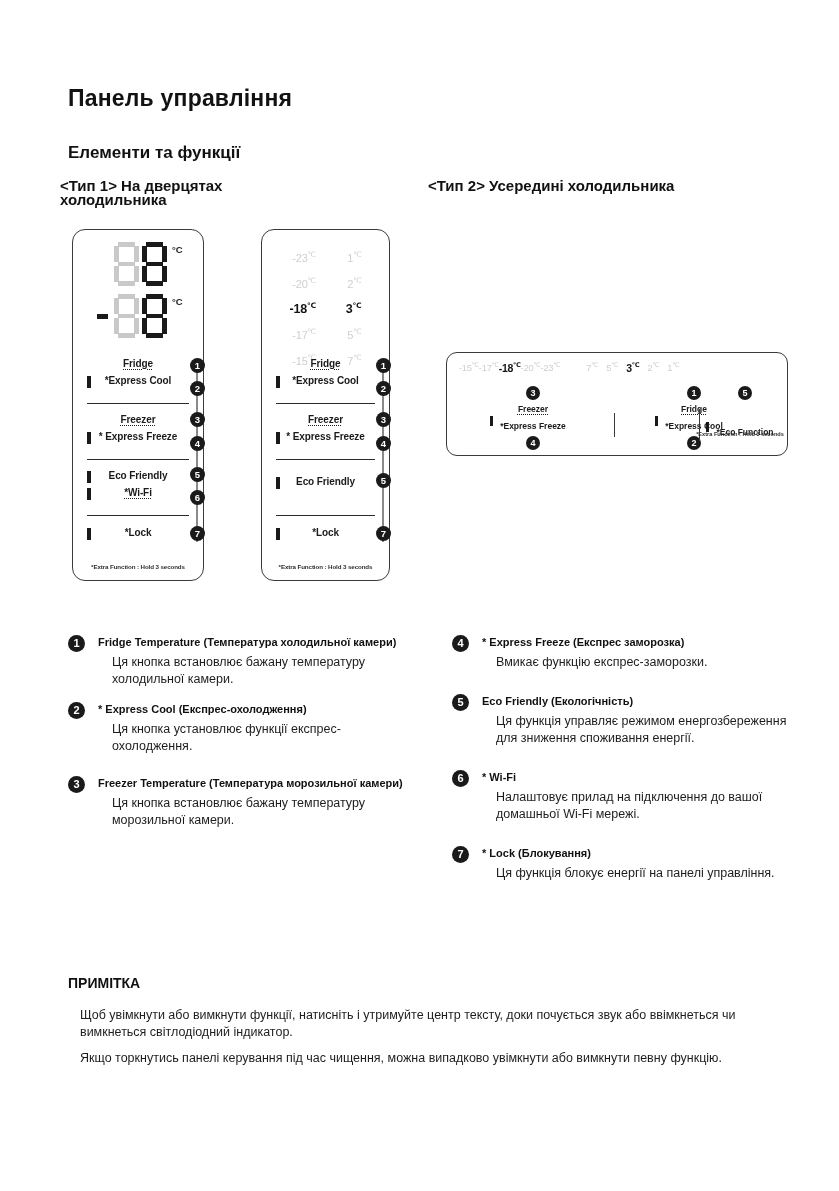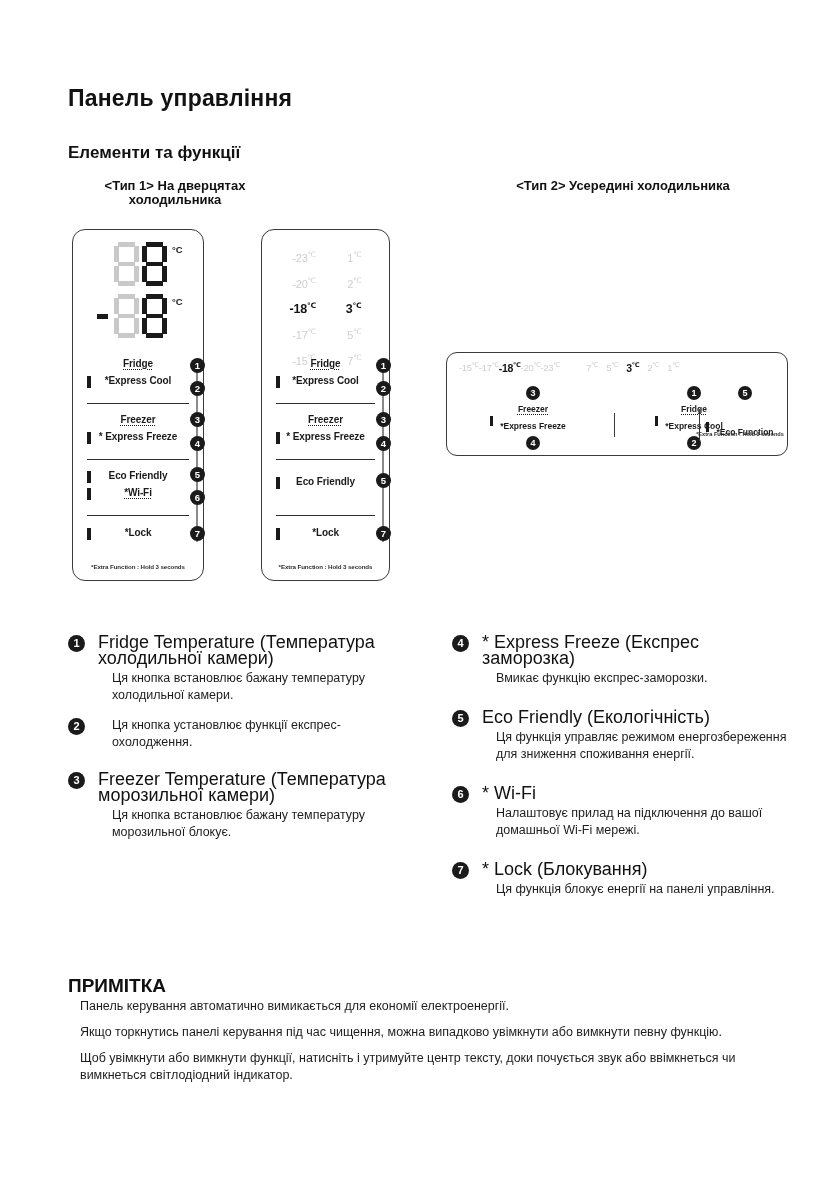--- a/index.html
+++ b/index.html
@@ -13,25 +13,25 @@
   
   .h1{
     position:absolute;left:68px;top:85px;
     font-size:23px;font-weight:bold;letter-spacing:.2px;color:#121212;
   }
   .h2{
     position:absolute;left:68px;top:143px;
     font-size:17px;font-weight:bold;color:#121212;
   }
   .type-title{
-    position:absolute;font-size:13px;font-weight:bold;color:#111;
-    text-align:center;line-height:14px;
+    position:absolute;font-size:15px;font-weight:bold;color:#111;
+    text-align:left;line-height:14px;
   }
   #type1-title{left:60px;top:179px;width:230px;}
-  #type2-title{left:468px;top:179px;width:310px;}
+  #type2-title{left:428px;top:179px;width:310px;}
 
   
   .vpanel{
     position:absolute;border:1.4px solid #3b3b3b;border-radius:13px;
     background:#fff;
   }
   #panel1{left:72px;top:229px;width:130px;height:350px;}
   #panel2{left:261px;top:229px;width:127px;height:350px;}
 
   
@@ -142,30 +142,30 @@
   .desc{position:absolute;}
   #descL{left:68px;top:634px;width:340px;}
   #descR{left:452px;top:634px;width:336px;}
   .item{position:relative;padding-left:30px;margin-bottom:13px;}
   .item .num{
     position:absolute;left:0;top:1px;width:17px;height:17px;border-radius:50%;
     background:#1a1a1a;color:#fff;font-size:11px;font-weight:bold;
     line-height:17px;text-align:center;
   }
   .item .ttl{
-    font-size:18px;font-weight:normal;color:#111;line-height:16px;
+    font-size:11px;font-weight:bold;color:#111;line-height:16px;
     margin-bottom:4px;
   }
   .item .body{
     font-size:12.5px;color:#1d1d1d;line-height:17px;padding-left:14px;
   }
 
   
   #note{position:absolute;left:68px;top:975px;width:720px;}
-  #note .ntitle{font-size:19px;font-weight:bold;color:#111;margin-bottom:1px;}
+  #note .ntitle{font-size:14px;font-weight:bold;color:#111;margin-bottom:16px;}
   #note .nline{
     font-size:12.5px;color:#1d1d1d;line-height:17px;margin-bottom:9px;
     padding-left:12px;
   }
 </style>
 </head>
 <body>
 
 <div class="page">
 
@@ -406,26 +406,27 @@
   </div>
 
   <div class="desc" id="descL">
     <div class="item">
       <div class="num">1</div>
       <div class="ttl">Fridge Temperature (Температура холодильної камери)</div>
       <div class="body">Ця кнопка встановлює бажану температуру холодильної камери.</div>
     </div>
     <div class="item">
       <div class="num">2</div>
+      <div class="ttl">* Express Cool (Експрес-охолодження)</div>
       <div class="body">Ця кнопка установлює функції експрес-охолодження.</div>
     </div>
     <div class="item" style="margin-top:20px;">
       <div class="num">3</div>
       <div class="ttl">Freezer Temperature (Температура морозильної камери)</div>
-      <div class="body">Ця кнопка встановлює бажану температуру морозильної блокує.</div>
+      <div class="body">Ця кнопка встановлює бажану температуру морозильної камери.</div>
     </div>
   </div>
 
   <div class="desc" id="descR">
     <div class="item">
       <div class="num">4</div>
       <div class="ttl">* Express Freeze (Експрес заморозка)</div>
       <div class="body">Вмикає функцію експрес-заморозки.</div>
     </div>
     <div class="item" style="margin-top:22px;">
@@ -440,18 +441,17 @@
     </div>
     <div class="item" style="margin-top:22px;">
       <div class="num">7</div>
       <div class="ttl">* Lock (Блокування)</div>
       <div class="body">Ця функція блокує енергії на панелі управління.</div>
     </div>
   </div>
 
   <div id="note">
     <div class="ntitle">ПРИМІТКА</div>
-    <div class="nline">Панель керування автоматично вимикається для економії електроенергії.</div>
+    <div class="nline">Щоб увімкнути або вимкнути функції, натисніть і утримуйте центр тексту, доки почується звук або ввімкнеться чи вимкнеться світлодіодний індикатор.</div>
     <div class="nline">Якщо торкнутись панелі керування під час чищення, можна випадково увімкнути або вимкнути певну функцію.</div>
-    <div class="nline">Щоб увімкнути або вимкнути функції, натисніть і утримуйте центр тексту, доки почується звук або ввімкнеться чи вимкнеться світлодіодний індикатор.</div>
   </div>
 
 </div>
 
 </body></html>

